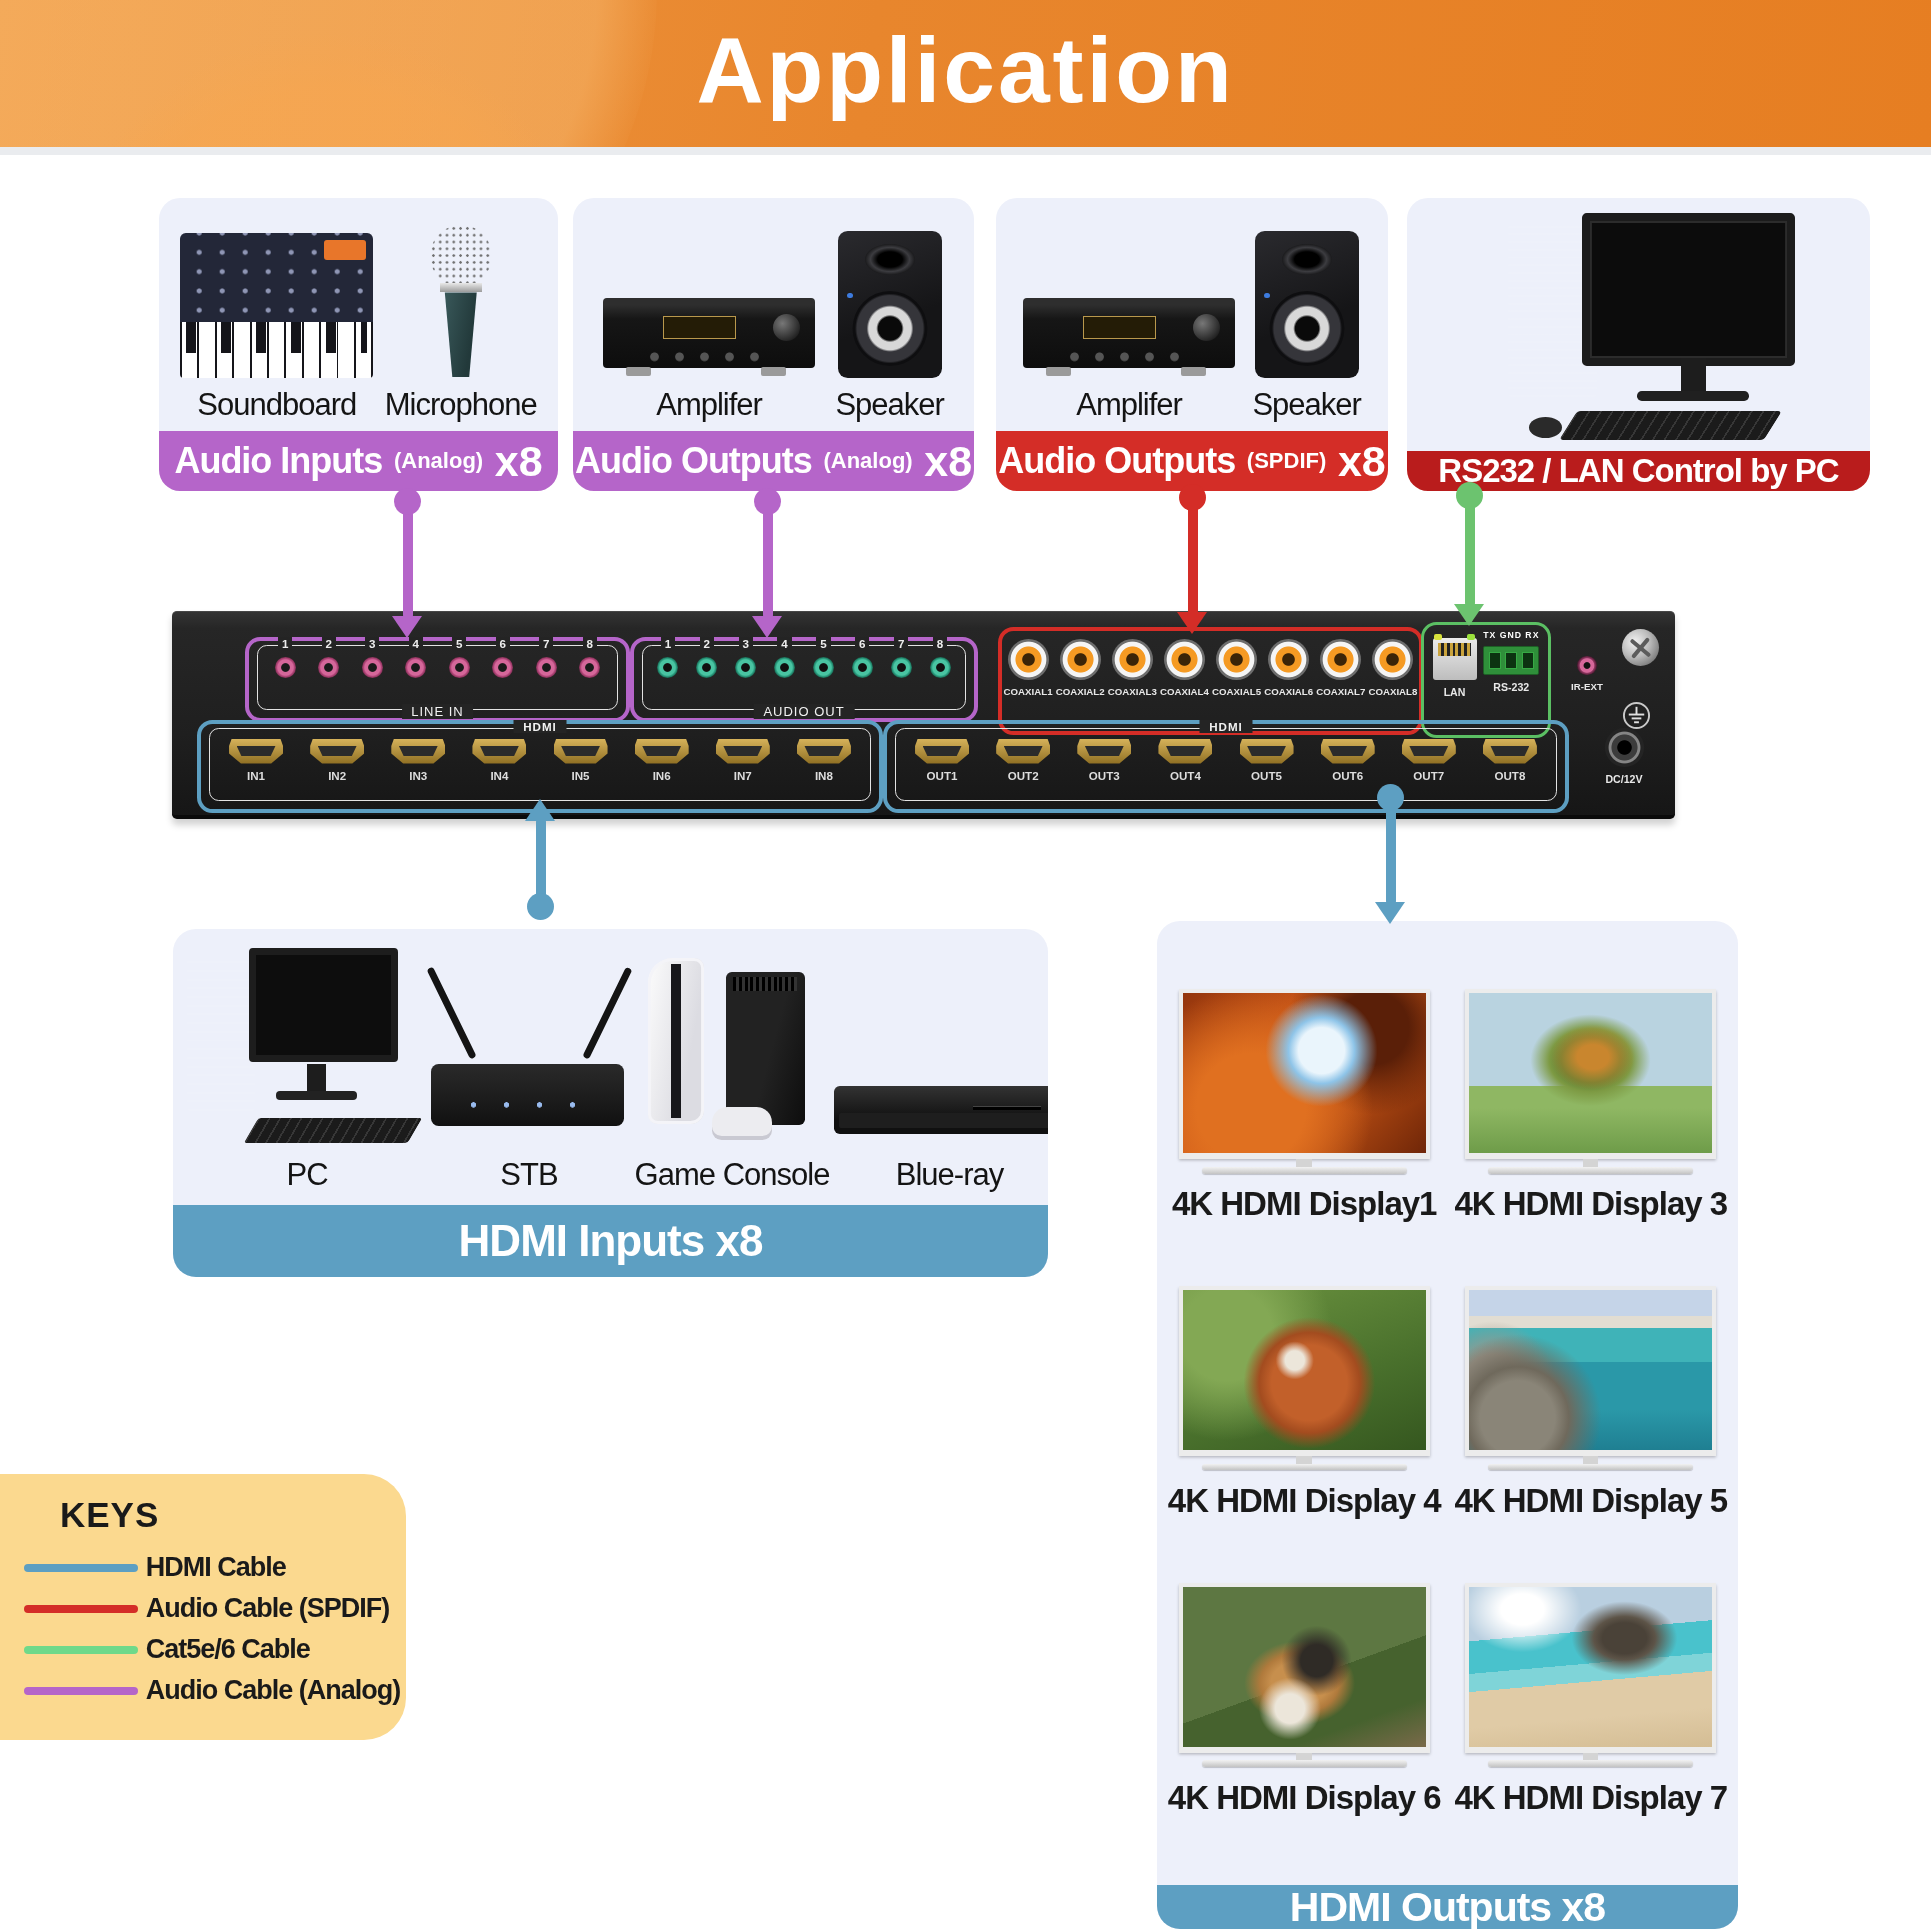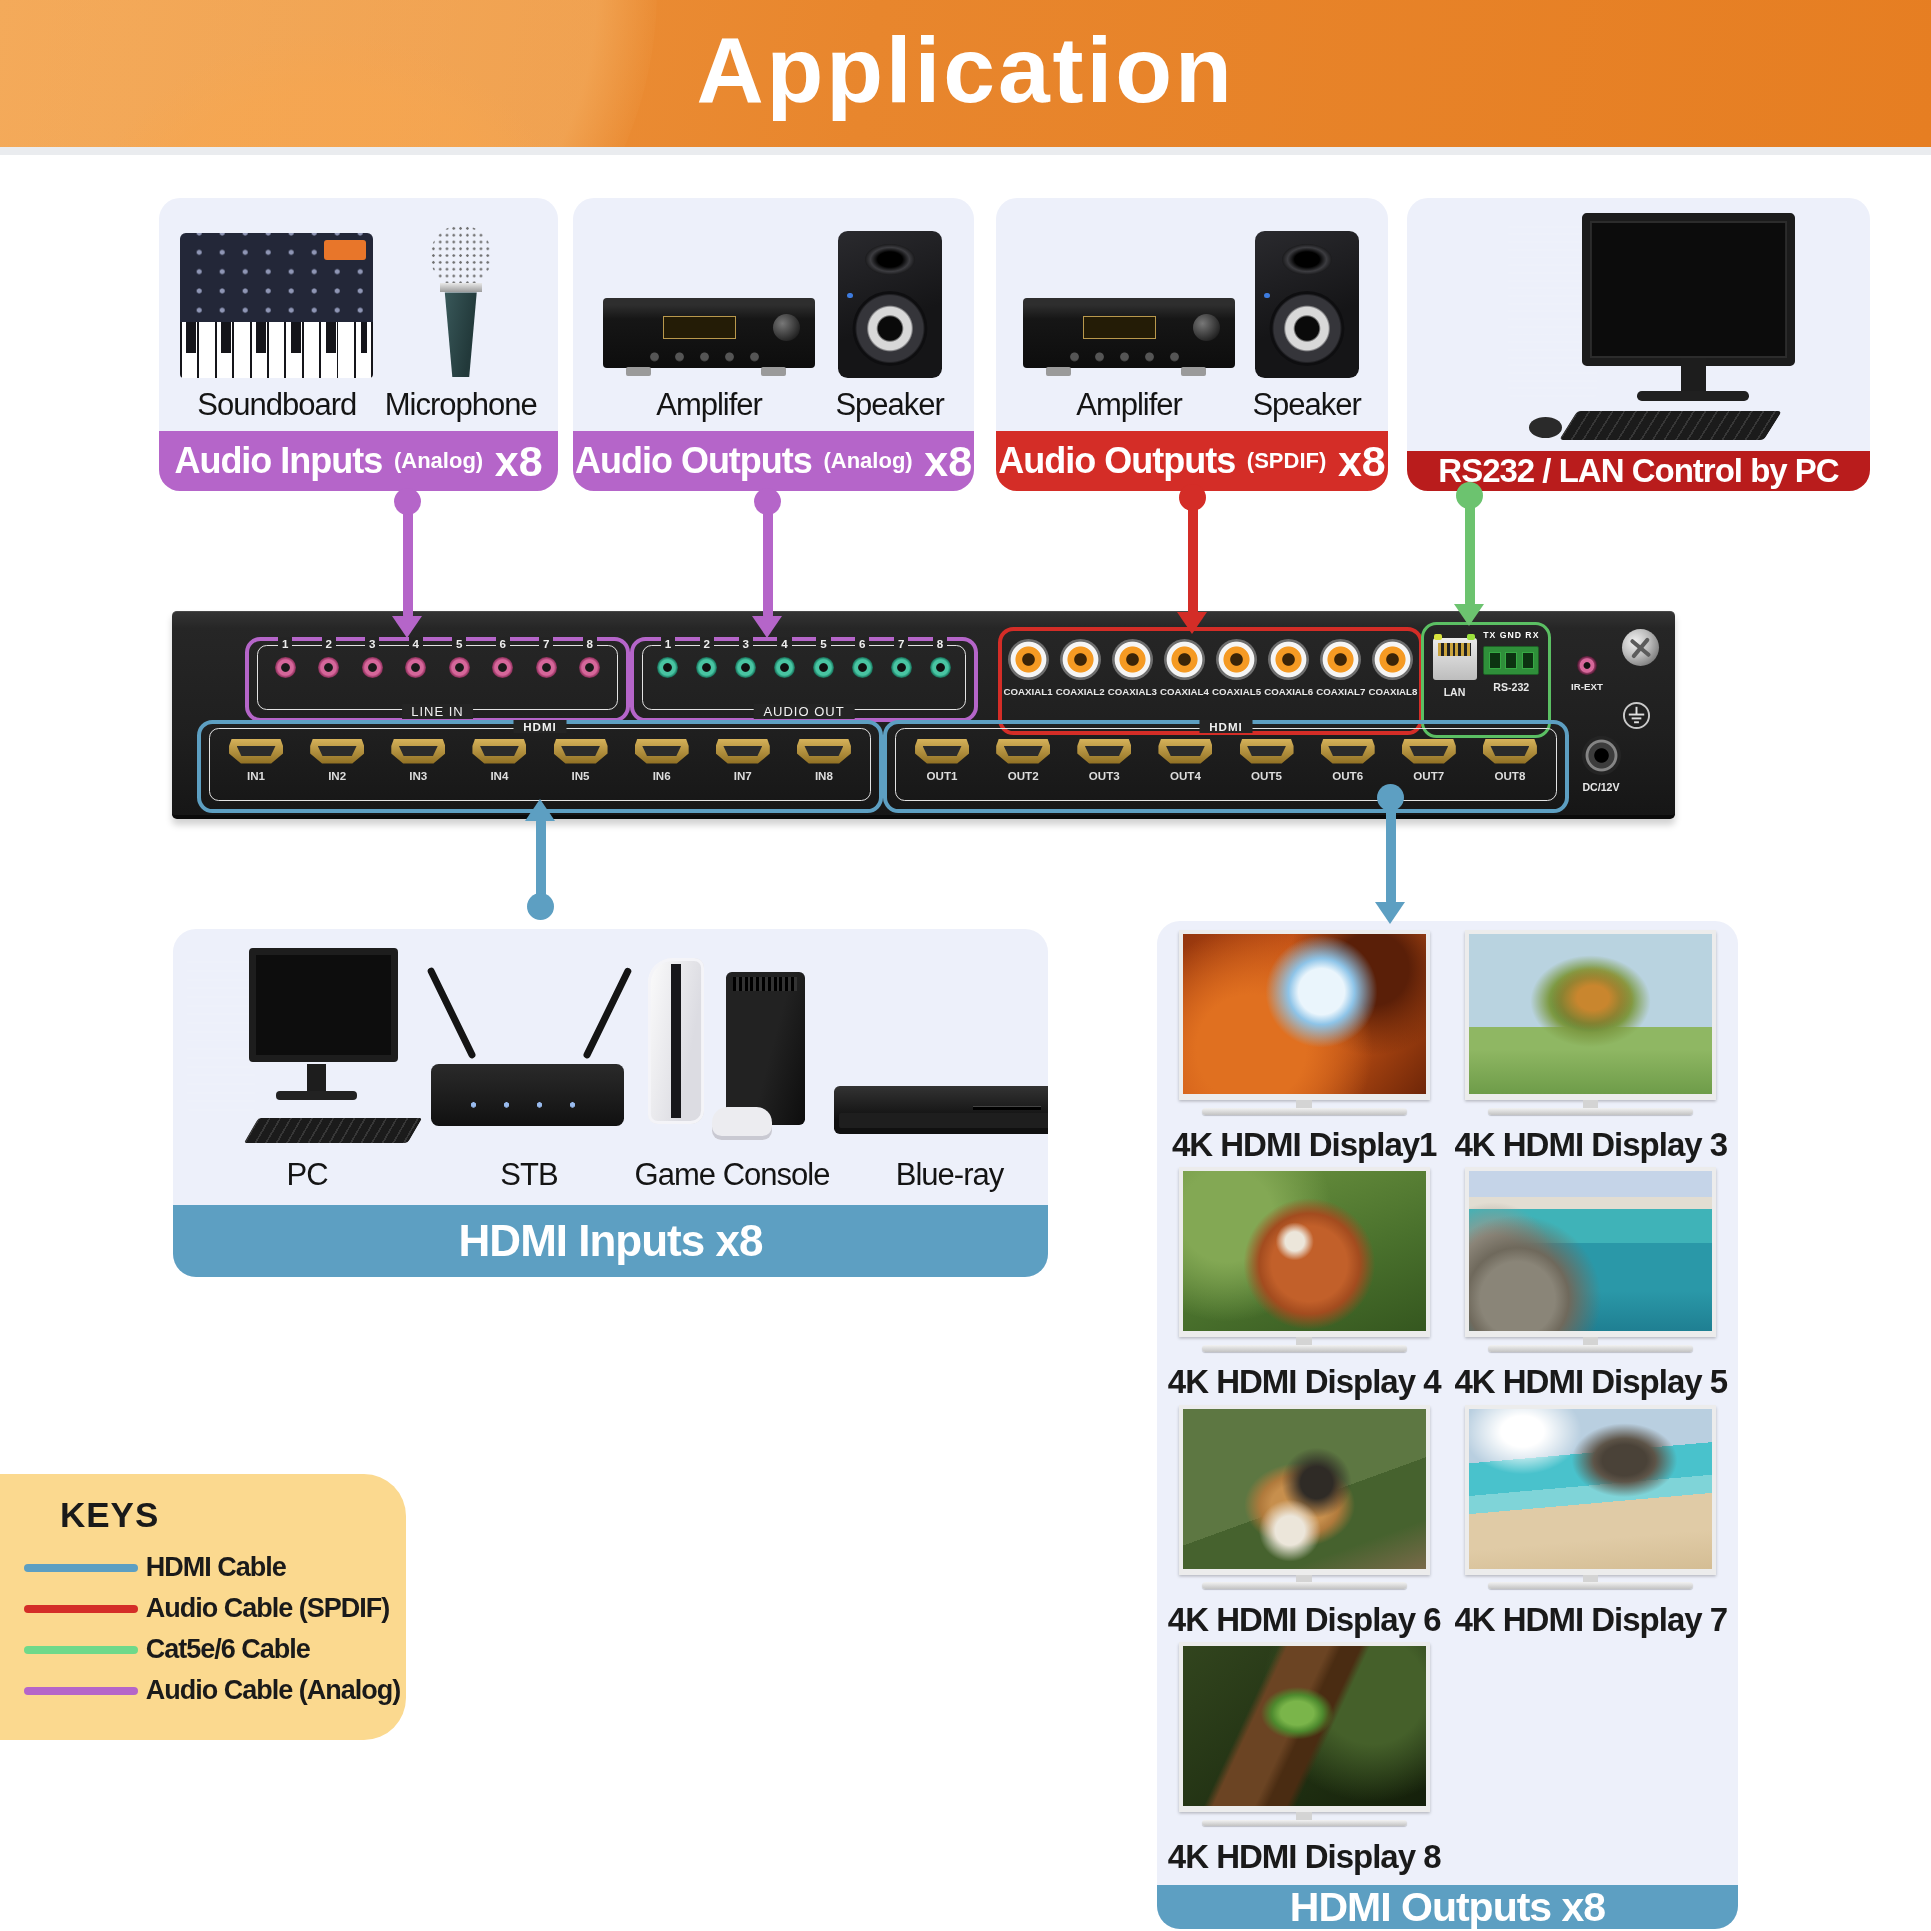--- a/index.html
+++ b/index.html
@@ -586,21 +586,21 @@
         <div class="jcol">
           <span class="hport">
             <i></i>
           </span>
           <span class="plabel">OUT8</span>
         </div>
       <span class="hdmi-caption">HDMI</span>
     </div>
   </div>
 
-  <div style="position:absolute;left:1398px;top:124px;width:62px;text-align:center;">
+  <div style="position:absolute;left:1398px;top:116px;width:62px;text-align:center;padding-left:23px;">
     <span class="dcjack" style="display:block;"></span>
     <span class="small-label" style="display:block;">DC/12V</span>
   </div>
 </div>
 
 <div class="bigbox inputs-box">
   <div class="inputs-content">
     <div class="devcol">
       <div class="art art-pc">
         <div class="pc-tower"></div>
@@ -683,28 +683,20 @@
         <div class="tv-caption">4K HDMI Display 6</div>
       </div>
       <div class="tv-cell">
         <div class="tv" style="display:flex;flex-direction:column;align-items:center;">
           <div class="tv-screen img7"></div>
           <div class="tv-neck"></div>
           <div class="tv-base"></div>
         </div>
         <div class="tv-caption">4K HDMI Display 7</div>
       </div>
-      <div class="tv-cell">
-        <div class="tv" style="display:flex;flex-direction:column;align-items:center;">
-          <div class="tv-screen img8"></div>
-          <div class="tv-neck"></div>
-          <div class="tv-base"></div>
-        </div>
-        <div class="tv-caption">4K HDMI Display 8</div>
-      </div>
   </div>
   <div class="bigbar outputs-bar">HDMI Outputs x8</div>
 </div>
 
 <div class="keys">
   <div class="keys-title">KEYS</div>
   <div class="key-rows">
     <div class="key-row">
         <span class="key-line" style="background: rgb(93, 159, 194);"></span>
         <span class="key-label">HDMI Cable</span>

